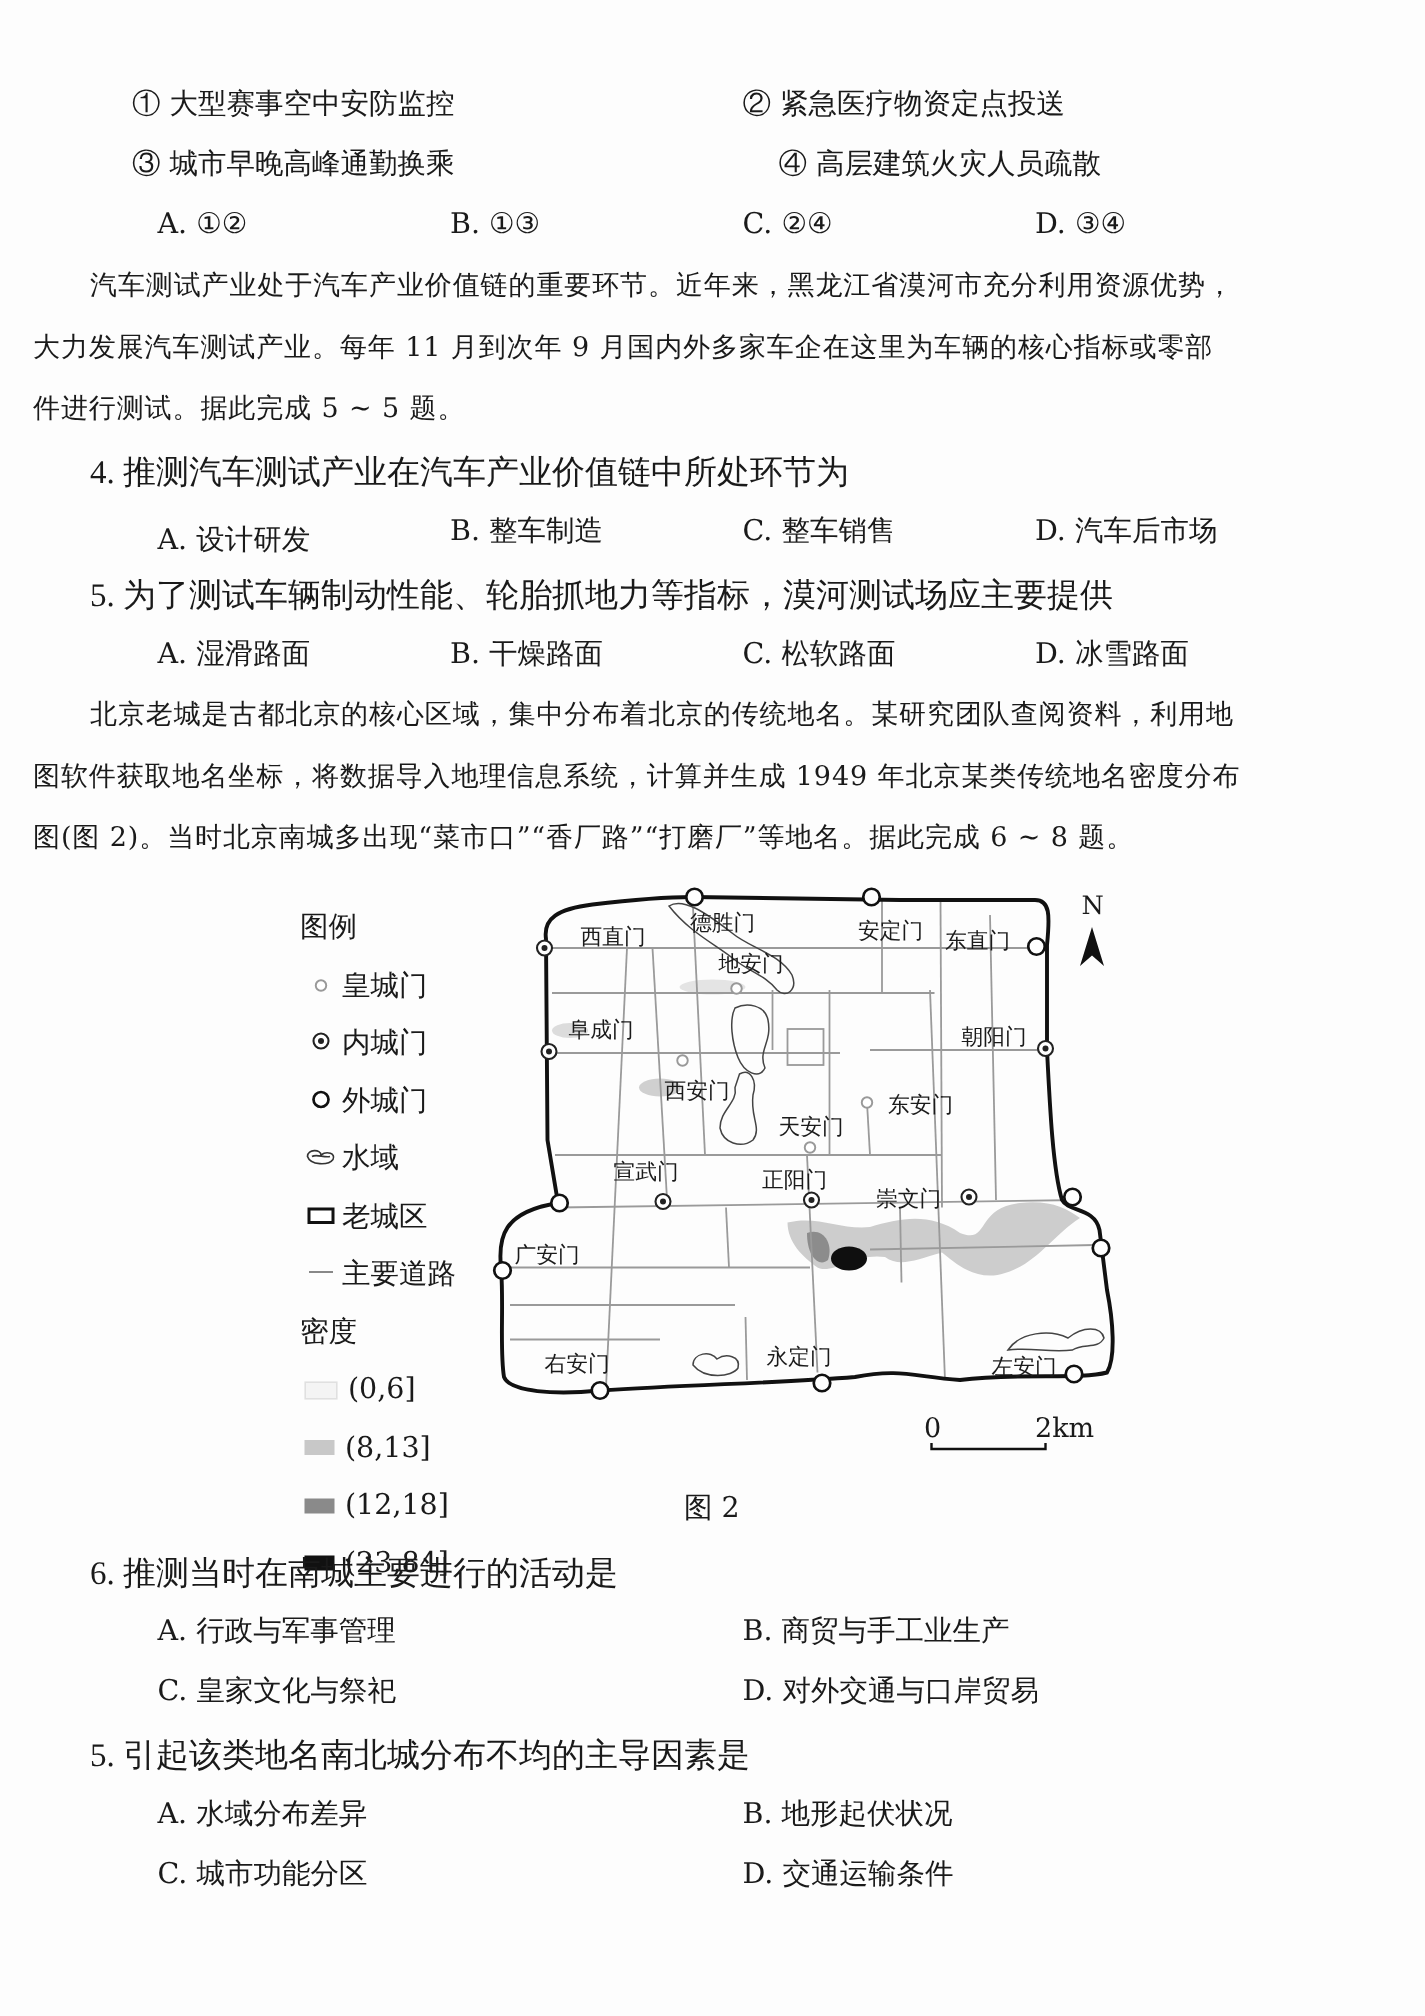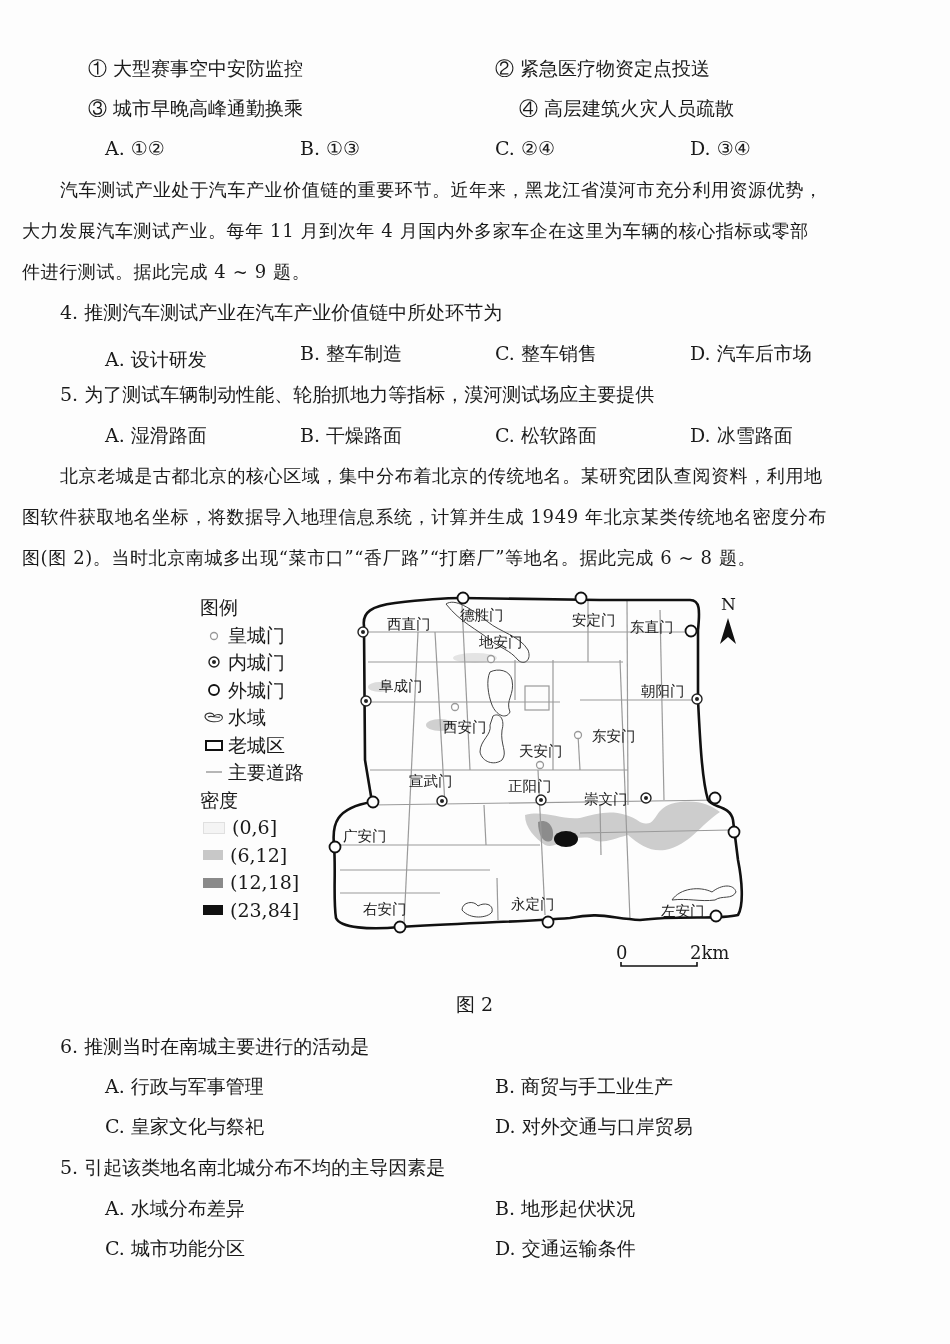--- a/index.html
+++ b/index.html
@@ -1,42 +1,42 @@
 <!DOCTYPE html>
 <html><head>
 <meta charset="utf-8">
 <style>
   html, body { margin: 0; padding: 0; background: #fdfdfd; }
   body { width: 950px; height: 1344px; position: relative; overflow: hidden;
          font-family: "DejaVu Serif", "Liberation Serif", serif; color: #1a1a1a; }
   .abs { position: absolute; white-space: nowrap; }
   .opt { font-size: 19px; }
   .para { font-size: 18px; letter-spacing: 0.6px; text-align: right; }
-  .q { font-size: 19px; }
+  .q { font-size: 22px; font-family: Liberation Serif, serif; }
   .legend { position: absolute; left: 200px; top: 594px; font-size: 19px; line-height: 27.5px; }
-  .legend-row { display: flex; align-items: center; height: 27.5px; }
+  .legend-row { display: flex; align-items: center; height: 27.5px; margin-top: 11px; }
   .sym { display: inline-block; width: 28px; text-align: center; }
   .swatch { display: inline-block; width: 20px; height: 10px; margin: 0 7px 0 3px; }
   .caption { font-size: 19px; }
 </style>
 </head>
 <body>
 
 <div class="abs opt" style="left:88px;top:56px">① 大型赛事空中安防监控</div>
 <div class="abs opt" style="left:495px;top:56px">② 紧急医疗物资定点投送</div>
 <div class="abs opt" style="left:88px;top:96px">③ 城市早晚高峰通勤换乘</div>
 <div class="abs opt" style="left:519px;top:96px">④ 高层建筑火灾人员疏散</div>
 <div class="abs opt" style="left:105px;top:137px">A. ①②</div>
 <div class="abs opt" style="left:300px;top:137px">B. ①③</div>
 <div class="abs opt" style="left:495px;top:137px">C. ②④</div>
 <div class="abs opt" style="left:690px;top:137px">D. ③④</div>
 
 <div class="abs para" style="left:60px;top:178px">汽车测试产业处于汽车产业价值链的重要环节。近年来，黑龙江省漠河市充分利用资源优势，</div>
-<div class="abs para" style="left:22px;top:219px">大力发展汽车测试产业。每年 11 月到次年 4 月国内外多家车企在这里为车辆的核心指标或零部</div>
-<div class="abs para" style="left:22px;top:260px">件进行测试。据此完成 4 ~ 9 题。</div>
+<div class="abs para" style="left:22px;top:219px">大力发展汽车测试产业。每年 11 月到次年 9 月国内外多家车企在这里为车辆的核心指标或零部</div>
+<div class="abs para" style="left:22px;top:260px">件进行测试。据此完成 5 ~ 5 题。</div>
 
 <div class="abs q" style="left:60px;top:300px">4. 推测汽车测试产业在汽车产业价值链中所处环节为</div>
 <div class="abs opt" style="left:105px;top:347px">A. 设计研发</div>
 <div class="abs opt" style="left:300px;top:341px">B. 整车制造</div>
 <div class="abs opt" style="left:495px;top:341px">C. 整车销售</div>
 <div class="abs opt" style="left:690px;top:341px">D. 汽车后市场</div>
 
 <div class="abs q" style="left:60px;top:382px">5. 为了测试车辆制动性能、轮胎抓地力等指标，漠河测试场应主要提供</div>
 <div class="abs opt" style="left:105px;top:423px">A. 湿滑路面</div>
 <div class="abs opt" style="left:300px;top:423px">B. 干燥路面</div>
@@ -86,21 +86,21 @@
         </svg></span>
     <span>主要道路</span>
   </div>
   <div class="legend-row">密度</div>
   <div class="legend-row">
     <span class="swatch" style="background:#f4f4f4;border:1px solid #e0e0e0"></span>
     <span>(0,6]</span>
   </div>
   <div class="legend-row">
     <span class="swatch" style="background:#c8c8c8"></span>
-    <span>(6,12]</span>
+    <span>(8,13]</span>
   </div>
   <div class="legend-row">
     <span class="swatch" style="background:#8a8a8a"></span>
     <span>(12,18]</span>
   </div>
   <div class="legend-row">
     <span class="swatch" style="background:#111"></span>
     <span>(23,84]</span>
   </div>
 </div>

